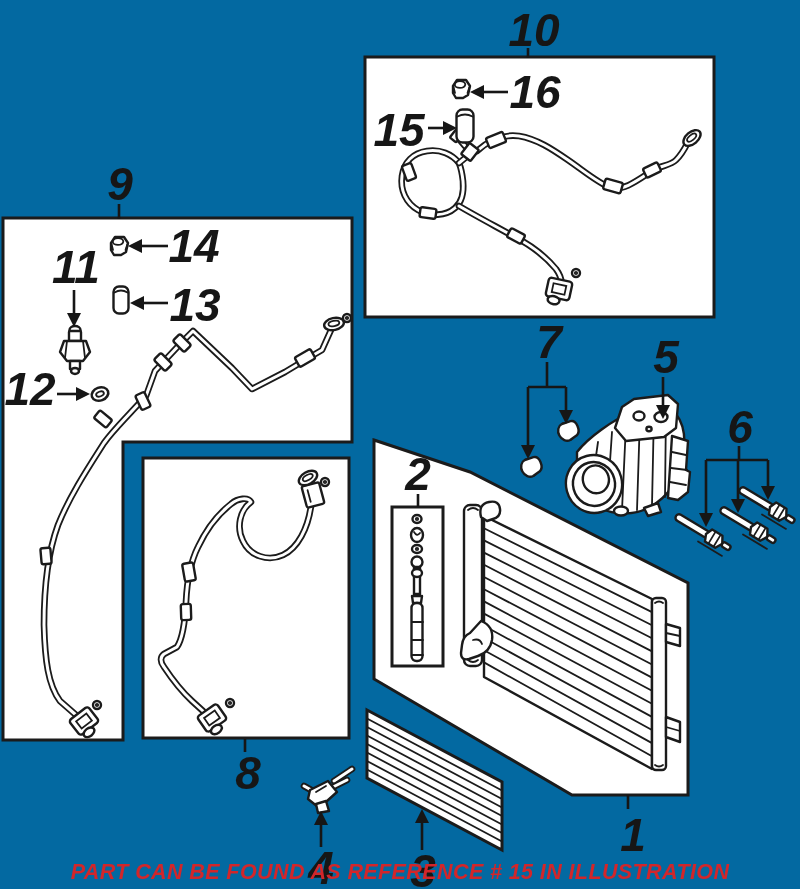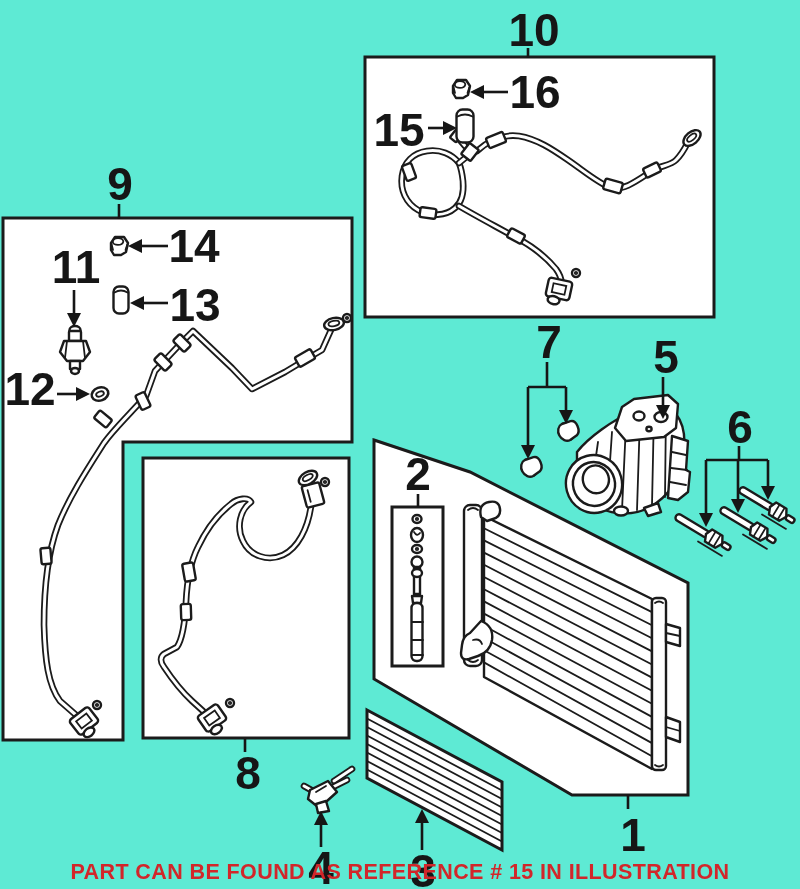--- a/index.html
+++ b/index.html
@@ -1,17 +1,17 @@
 <!DOCTYPE html>
 <html><head>
 <meta charset="utf-8">
 <style>
   html,body{margin:0;padding:0;background:#fff;}
-  .stage{position:relative;width:800px;height:889px;background:#5eead4;overflow:hidden;
-         font-family:"Liberation Sans",sans-serif;}
+  .stage{position:relative;width:800px;height:889px;background:#0369a1;overflow:hidden;
+         font-family:"Liberation Sans",sans-serif;font-style:italic;}
   svg{display:block}
   .box{fill:#ffffff;stroke:#1b1b1b;stroke-width:3;stroke-linejoin:miter;}
   .s{fill:#ffffff;stroke:#1b1b1b;stroke-width:2.4;stroke-linejoin:round;}
   .thin{fill:none;stroke:#1b1b1b;stroke-width:1.8;stroke-linecap:round;}
   .t1{fill:none;stroke:#1b1b1b;stroke-width:6.6;stroke-linecap:round;stroke-linejoin:round;}
   .t2{fill:none;stroke:#ffffff;stroke-width:3;stroke-linecap:round;stroke-linejoin:round;}
   .ld{fill:none;stroke:#161616;stroke-width:2.6;stroke-linecap:butt;}
   .ah{fill:#161616;stroke:none;}
   .lbl{font-family:"Liberation Sans",sans-serif;font-size:46px;font-weight:bold;
        fill:#161616;text-anchor:middle;}

